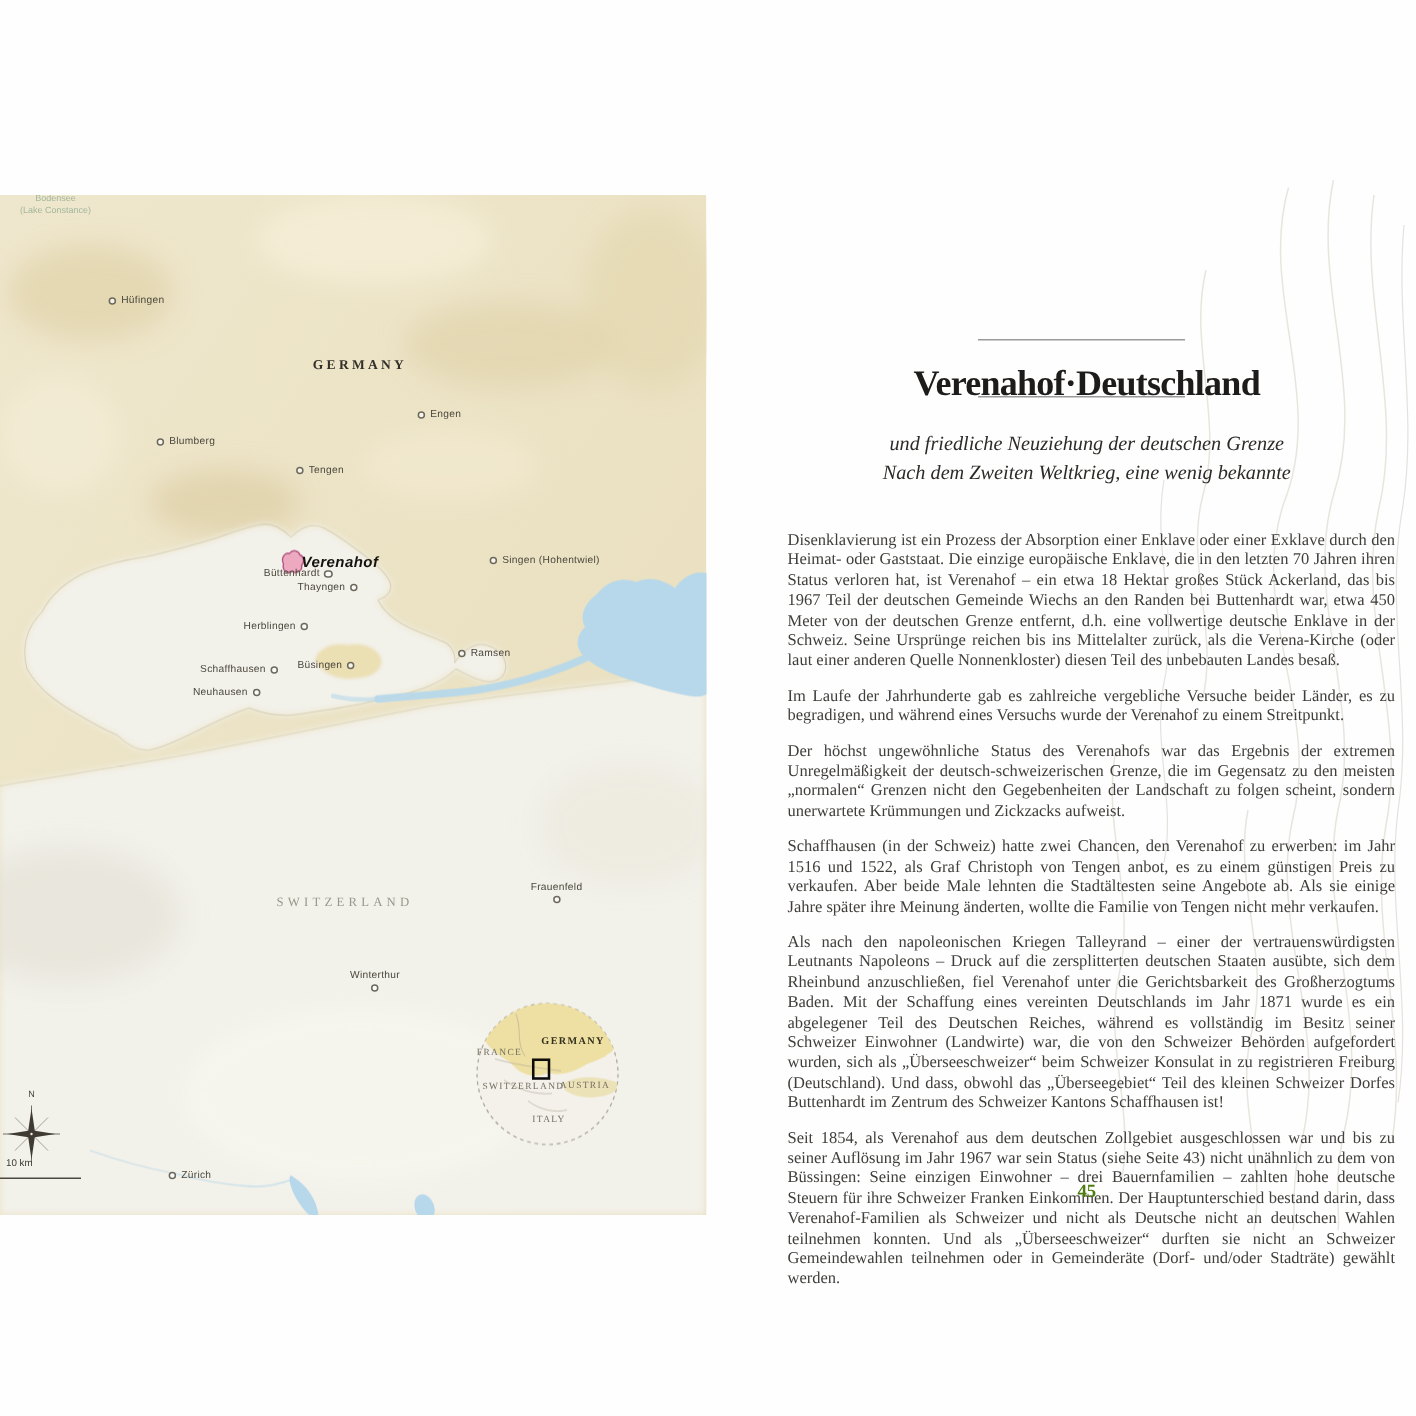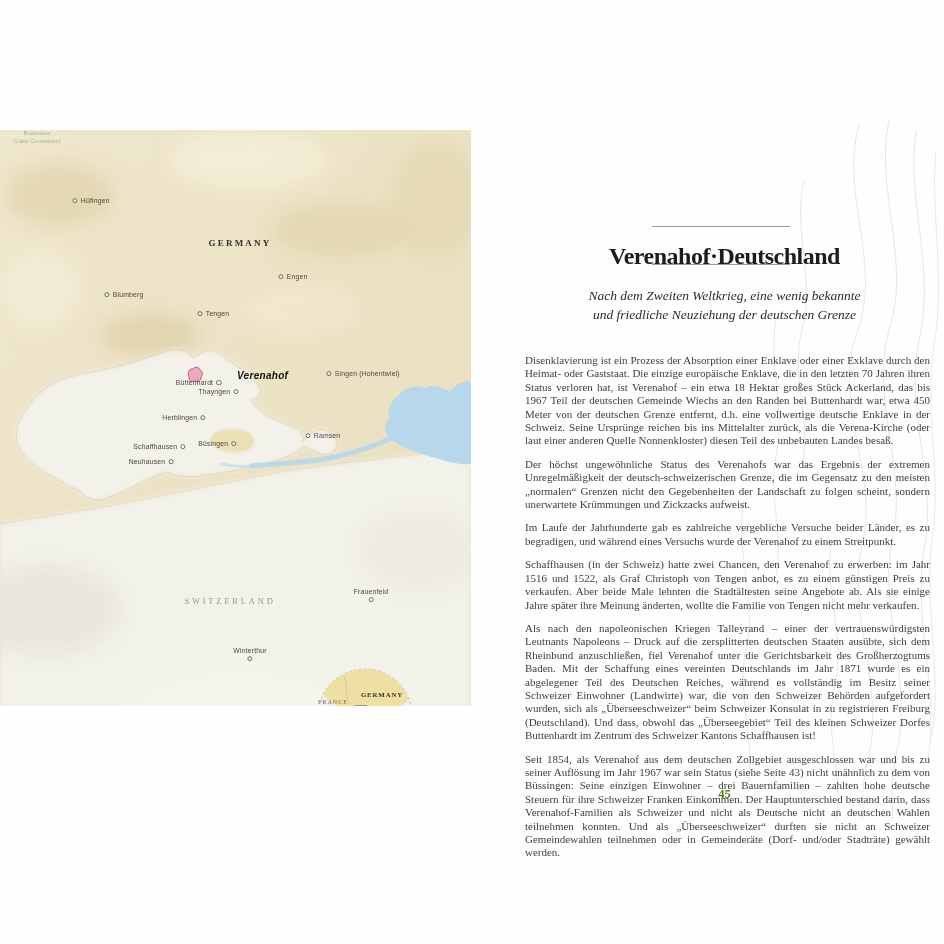--- a/index.html
+++ b/index.html
@@ -1,41 +1,41 @@
 <!DOCTYPE html>
 <html style="--germany-land: #ece3c6; --switzerland-land: #f2f1ea; --water: #b7d8ea; --enclave-pink: #eca9c0; --enclave-pink-border: #b3537f; --inset-germany: #eee0a2;"><head>
 <meta charset="utf-8">
 <style>
   html,body { margin:0; padding:0; background:#ffffff; }
   .spread { position:relative; width:944px; height:944px; background:#fefefe; overflow:hidden;
             font-family:"Liberation Serif", serif; }
 
   
-  .map-page { position:absolute; left:0; top:130px; width:471px; height:576px; overflow:hidden; }
+  .map-page { position:absolute; left:0; top:130px; width:471px; height:680px; overflow:hidden; }
   .map-page svg { position:absolute; left:0; top:0; }
   .map-labels { position:absolute; left:0; top:0; width:471px; height:680px; }
 
   .town { position:absolute; display:flex; align-items:center; gap:3px;
           font-family:"Liberation Sans", sans-serif; font-size:6.8px; letter-spacing:.2px;
           color:#4b473c; white-space:nowrap; }
   .town .dot { width:3.4px; height:3.4px; border:1px solid #6d685c; border-radius:50%;
                background:rgba(255,255,255,.65); flex:none; }
   .town.right { transform:translate(-2.6px,-55%); }
   .town.left  { flex-direction:row-reverse; transform:translate(calc(-100% + 2.6px),-55%); }
   .town.above { flex-direction:column-reverse; gap:1.5px; transform:translate(-50%,calc(-100% + 4px)); }
 
   .region-label { position:absolute; text-align:center; font-family:"Liberation Serif",serif; }
   .lbl-germany { left:198px; top:108px; width:84px; font-size:9px; font-weight:700;
                  letter-spacing:2.2px; color:#33302a; }
   .lbl-switzerland { left:168px; top:466px; width:124px; font-size:8.5px;
                  letter-spacing:2.8px; color:#9b978a; }
   .lbl-water { left:383px; top:305px; width:74px; font-family:"Liberation Sans",sans-serif;
                font-size:6px; line-height:7.5px; color:#a3b79d; text-align:center; }
   .lbl-enclave { position:absolute; left:201px; top:240px; font-family:"Liberation Sans",sans-serif;
-                 font-size:10px; font-weight:700; font-style:italic; letter-spacing:.3px; color:#15130f;padding-left:36px; }
+                 font-size:10px; font-weight:700; font-style:italic; letter-spacing:.3px; color:#15130f; }
   .inset-label { position:absolute; text-align:center; font-size:6.3px; letter-spacing:.9px;
                  color:#736e60; font-family:"Liberation Serif",serif; }
   .inset-label.bold { font-size:6.8px; font-weight:700; color:#35311f; }
   .lbl-n { position:absolute; left:14px; top:597px; width:14px; text-align:center;
            font-family:"Liberation Sans",sans-serif; font-size:6px; color:#4a463c; }
   .lbl-scale { position:absolute; left:4px; top:642px; font-family:"Liberation Sans",sans-serif;
                font-size:6.5px; color:#3c3a33; }
   .scale-line { position:absolute; left:0; top:655px; width:54px; border-top:1.2px solid #4a4840; }
 
   
@@ -237,27 +237,27 @@
       <path d="M252,30 C246,95 262,160 250,225 C240,290 258,355 248,420 C240,485 258,550 248,615"></path>
       <path d="M92,200 C84,245 102,290 92,335 C84,375 100,415 92,455"></path>
     </g>
   </svg>
 
   <div class="rule top"></div>
   <h1 class="article-title">Verenahof·Deutschland</h1>
   <div class="rule bottom"></div>
 
   <div class="article-subtitle">
+    <div>und friedliche Neuziehung der deutschen Grenze</div>
     <div>Nach dem Zweiten Weltkrieg, eine wenig bekannte</div>
-    <div>und friedliche Neuziehung der deutschen Grenze</div>
   </div>
 
   <div class="article-body">
       <p>Disenklavierung ist ein Prozess der Absorption einer Enklave oder einer Exklave durch den Heimat- oder Gaststaat. Die einzige europäische Enklave, die in den letzten 70 Jahren ihren Status verloren hat, ist Verenahof – ein etwa 18 Hektar großes Stück Ackerland, das bis 1967 Teil der deutschen Gemeinde Wiechs an den Randen bei Buttenhardt war, etwa 450 Meter von der deutschen Grenze entfernt, d.h. eine vollwertige deutsche Enklave in der Schweiz.  Seine Ursprünge reichen bis ins Mittelalter zurück, als die Verena-Kirche (oder laut einer anderen Quelle Nonnenkloster) diesen Teil des unbebauten Landes besaß.</p>
+      <p>Im Laufe der Jahrhunderte gab es zahlreiche vergebliche Versuche beider Länder, es zu begradigen, und während eines Versuchs wurde der Verenahof zu einem Streitpunkt.</p>
       <p>Der höchst ungewöhnliche Status des Verenahofs war das Ergebnis der extremen Unregelmäßigkeit der deutsch-schweizerischen Grenze, die im Gegensatz zu den meisten „normalen“ Grenzen nicht den Gegebenheiten der Landschaft zu folgen scheint, sondern unerwartete Krümmungen und Zickzacks aufweist.</p>
-      <p>Im Laufe der Jahrhunderte gab es zahlreiche vergebliche Versuche beider Länder, es zu begradigen, und während eines Versuchs wurde der Verenahof zu einem Streitpunkt.</p>
       <p>Schaffhausen (in der Schweiz) hatte zwei Chancen, den Verenahof zu erwerben: im Jahr 1516 und 1522, als Graf Christoph von Tengen anbot, es zu einem günstigen Preis zu verkaufen. Aber beide Male lehnten die Stadtältesten seine Angebote ab. Als sie einige Jahre später ihre Meinung änderten, wollte die Familie von Tengen nicht mehr verkaufen.</p>
       <p>Als nach den napoleonischen Kriegen Talleyrand – einer der vertrauenswürdigsten Leutnants Napoleons – Druck auf die zersplitterten deutschen Staaten ausübte, sich dem Rheinbund anzuschließen, fiel Verenahof unter die Gerichtsbarkeit des Großherzogtums Baden. Mit der Schaffung eines vereinten Deutschlands im Jahr 1871 wurde es ein abgelegener Teil des Deutschen Reiches, während es vollständig im Besitz seiner Schweizer Einwohner (Landwirte) war, die von den Schweizer Behörden aufgefordert wurden, sich als „Überseeschweizer“ beim Schweizer Konsulat in zu registrieren Freiburg (Deutschland). Und dass, obwohl das „Überseegebiet“ Teil des kleinen Schweizer Dorfes Buttenhardt im Zentrum des Schweizer Kantons Schaffhausen ist!</p>
       <p>Seit 1854, als Verenahof aus dem deutschen Zollgebiet ausgeschlossen war und bis zu seiner Auflösung im Jahr 1967 war sein Status (siehe Seite 43) nicht unähnlich zu dem von Büssingen: Seine einzigen Einwohner – drei Bauernfamilien – zahlten hohe deutsche Steuern für ihre Schweizer Franken Einkommen. Der Hauptunterschied bestand darin, dass Verenahof-Familien als Schweizer und nicht als Deutsche nicht an deutschen Wahlen teilnehmen konnten. Und als „Überseeschweizer“ durften sie nicht an Schweizer Gemeindewahlen teilnehmen oder in Gemeinderäte (Dorf- und/oder Stadträte) gewählt werden.</p>
     </div>
 
   <div class="page-number">45</div>
 </div>
 
 </body></html>

